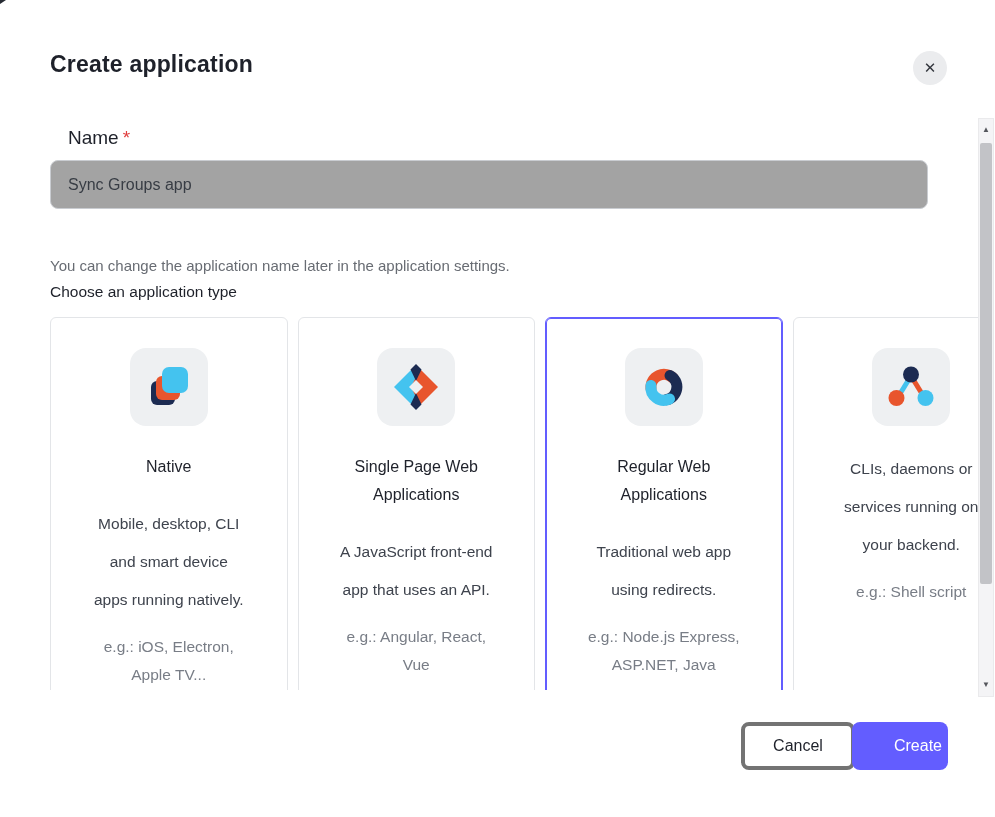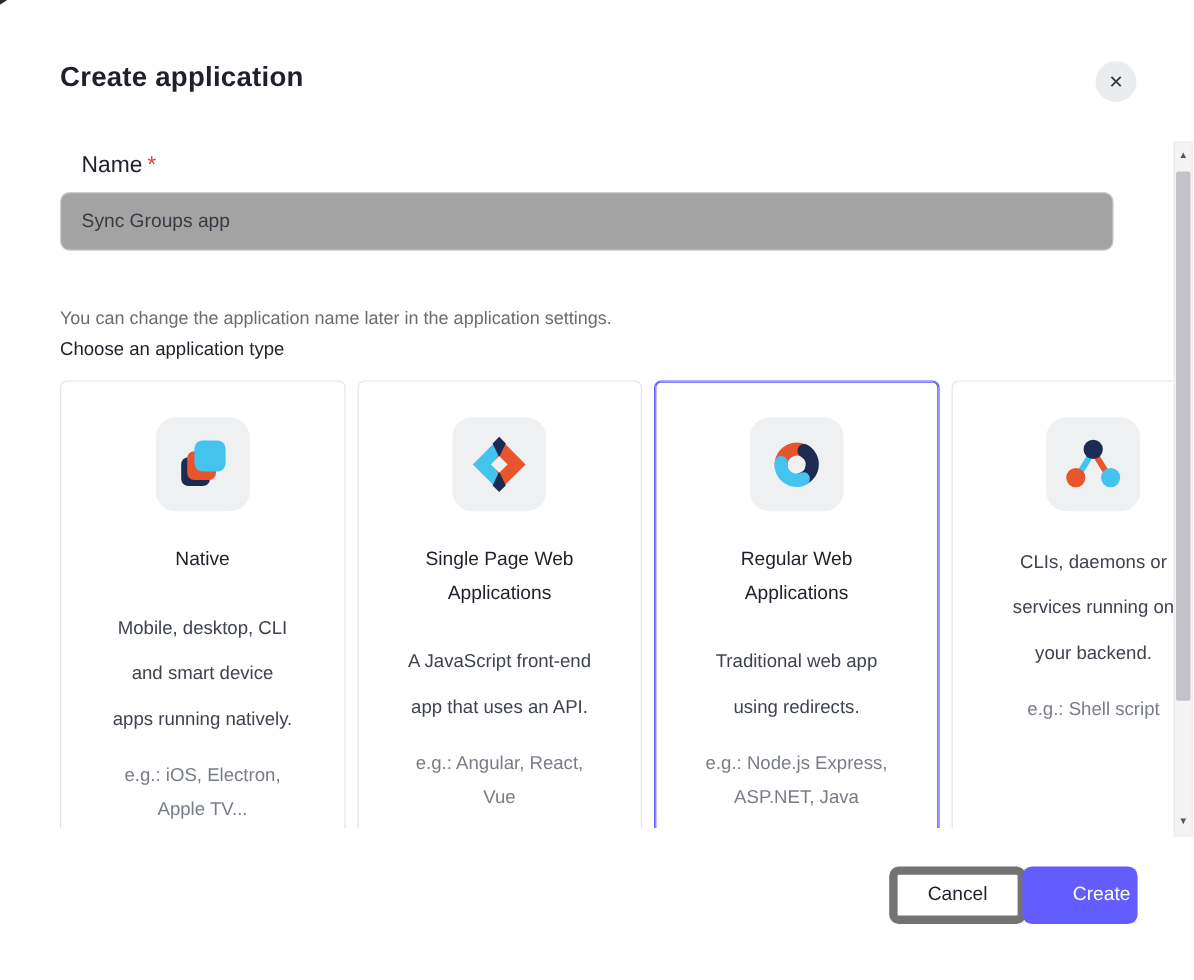--- a/index.html
+++ b/index.html
@@ -46,21 +46,21 @@
     border:1px solid #EAEAEC;}
   .sb-arrow{position:absolute;left:0;width:14px;text-align:center;font-size:8px;color:#54565C;
     line-height:14px;cursor:pointer;user-select:none;}
   .sb-arrow.up{top:4px;}
   .sb-arrow.down{bottom:4px;}
   .sb-thumb{position:absolute;left:1px;top:24px;width:12px;height:441px;background:#C2C3C7;
     border-radius:2px;cursor:grab;}
 
   .btn{position:absolute;top:722px;height:48px;border-radius:8px;font-size:16px;
     font-family:inherit;cursor:pointer;}
-  .btn-cancel{left:741px;width:114px;background:#fff;border:7px solid #737373;color:var(--text-dark);}
+  .btn-cancel{left:741px;width:114px;background:#fff;border:4px solid #737373;color:var(--text-dark);}
   .btn-create{left:852px;width:96px;background:var(--primary);border:none;color:#fff;padding-left:36px;}
 </style>
 </head>
 <body>
 
 <div class="stage">
 
   <div class="corner-artifact"></div>
 
   <h1 class="modal-title">Create application</h1>

